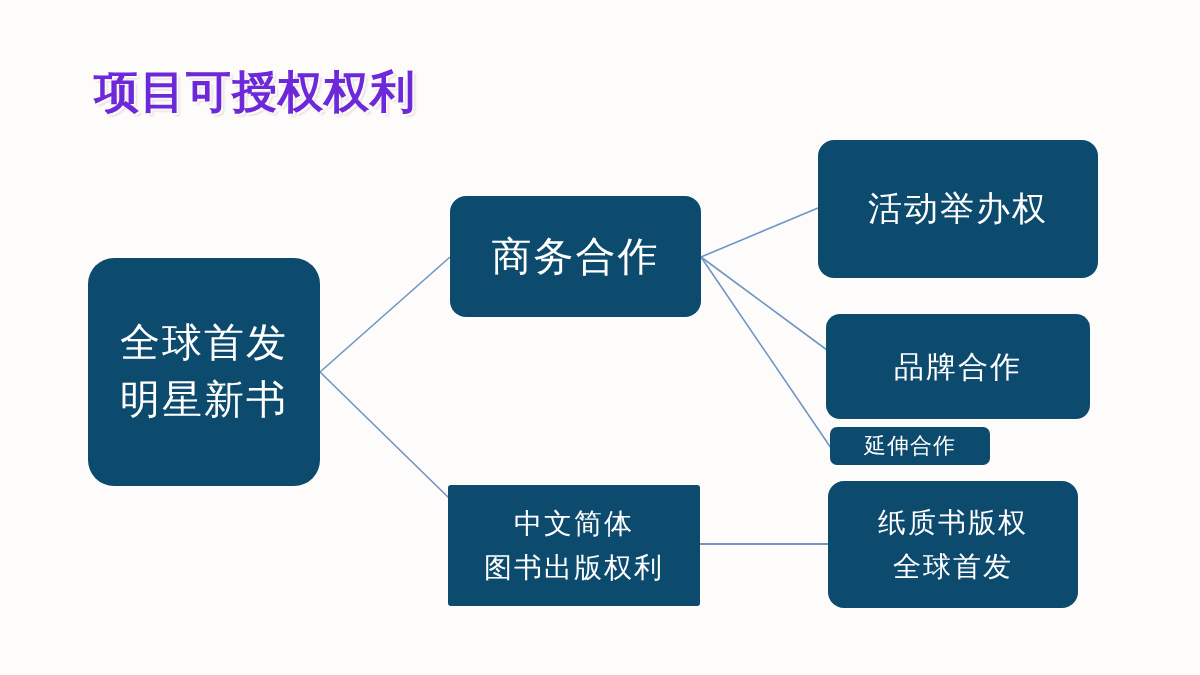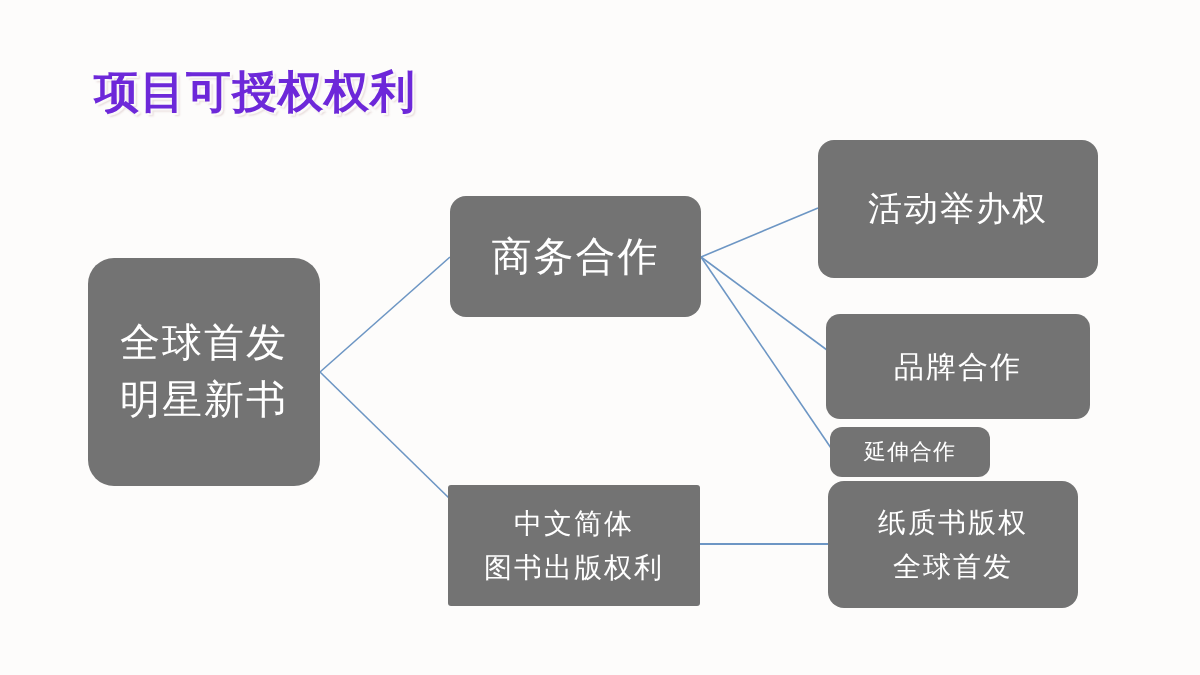--- a/index.html
+++ b/index.html
@@ -54,21 +54,21 @@
     fill: none;
   }
   #connectors line.thick {
     stroke-width: 2.2;
   }
 
   
   .node {
     position: absolute;
     box-sizing: border-box;
-    background: #737373;
+    background: #0c4a6e;
     color: #ffffff;
     display: flex;
     flex-direction: column;
     align-items: center;
     justify-content: center;
     text-align: center;
     font-family: "Liberation Serif", "DejaVu Serif", serif;
     letter-spacing: 2px;
     border-radius: 18px;
     overflow: hidden;
@@ -127,24 +127,24 @@
     width: 264px;
     height: 105px;
     font-size: 30px;
     line-height: 1.2;
     border-radius: 14px;
   }
   #node-extended {
     left: 830px;
     top: 427px;
     width: 160px;
-    height: 50px;
+    height: 38px;
     font-size: 22px;
     line-height: 1.1;
-    border-radius: 12px;
+    border-radius: 7px;
     letter-spacing: 1px;
   }
   #node-print-digital {
     left: 828px;
     top: 481px;
     width: 250px;
     height: 127px;
     font-size: 28px;
     line-height: 1.55;
     border-radius: 16px;

